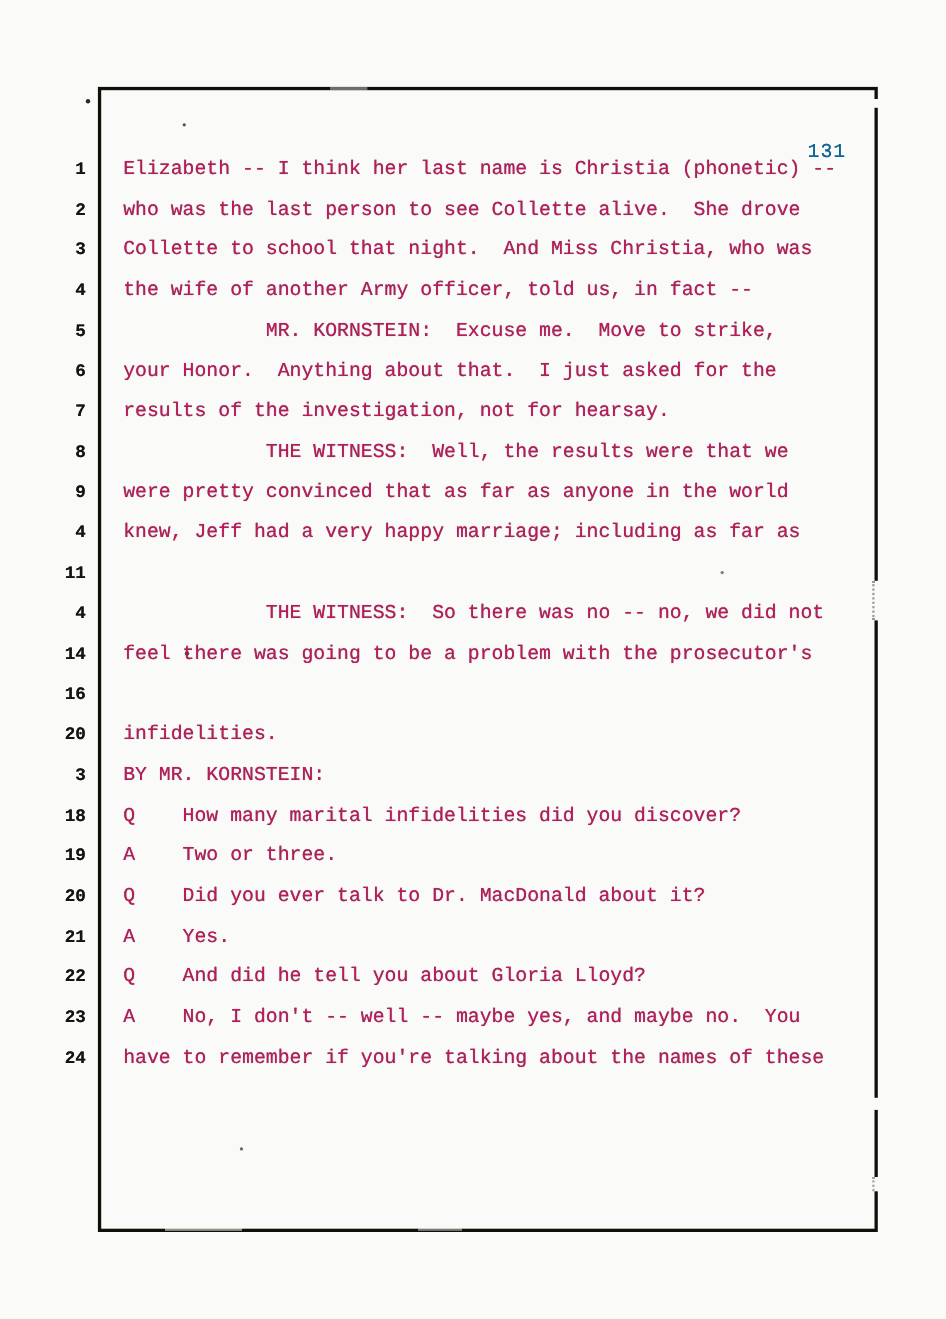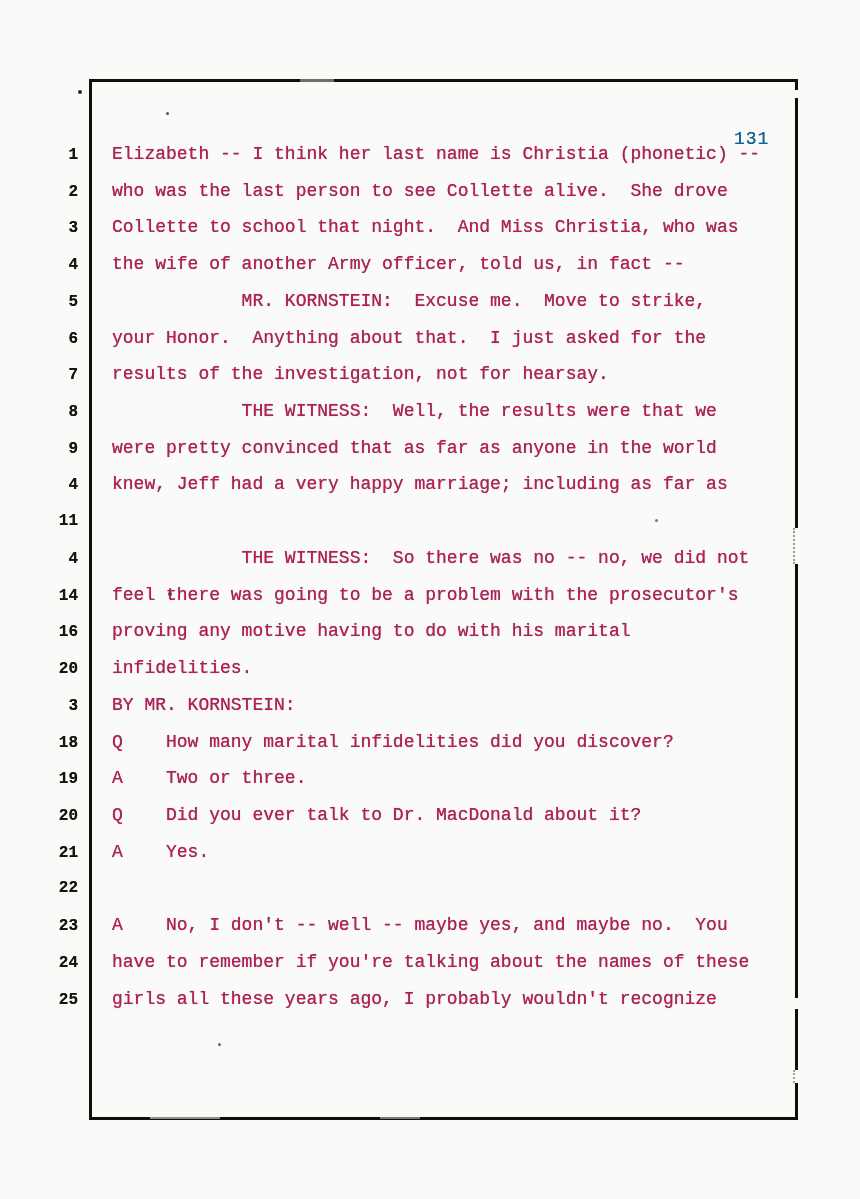--- a/index.html
+++ b/index.html
@@ -167,21 +167,20 @@
       <div class="t-row">
       <span class="t-num">4</span>
       <span class="t-text">            THE WITNESS:  So there was no -- no, we did not</span>
     </div>
       <div class="t-row">
       <span class="t-num">14</span>
       <span class="t-text">feel there was going to be a problem with the prosecutor's</span>
     </div>
       <div class="t-row">
       <span class="t-num">16</span>
-      <span class="t-text">proving any motive having to do with his marital</span>
     </div>
       <div class="t-row">
       <span class="t-num">20</span>
       <span class="t-text">infidelities.</span>
     </div>
       <div class="t-row">
       <span class="t-num">3</span>
       <span class="t-text">BY MR. KORNSTEIN:</span>
     </div>
       <div class="t-row">
@@ -195,28 +194,25 @@
       <div class="t-row">
       <span class="t-num">20</span>
       <span class="t-text">Q    Did you ever talk to Dr. MacDonald about it?</span>
     </div>
       <div class="t-row">
       <span class="t-num">21</span>
       <span class="t-text">A    Yes.</span>
     </div>
       <div class="t-row">
       <span class="t-num">22</span>
+      <span class="t-text">Q    And did he tell you about Gloria Lloyd?</span>
     </div>
       <div class="t-row">
       <span class="t-num">23</span>
       <span class="t-text">A    No, I don't -- well -- maybe yes, and maybe no.  You</span>
     </div>
       <div class="t-row">
       <span class="t-num">24</span>
       <span class="t-text">have to remember if you're talking about the names of these</span>
     </div>
-      <div class="t-row">
-      <span class="t-num">25</span>
-      <span class="t-text">girls all these years ago, I probably wouldn't recognize</span>
-    </div>
     </div>
 
 </div>
 
 </body></html>

